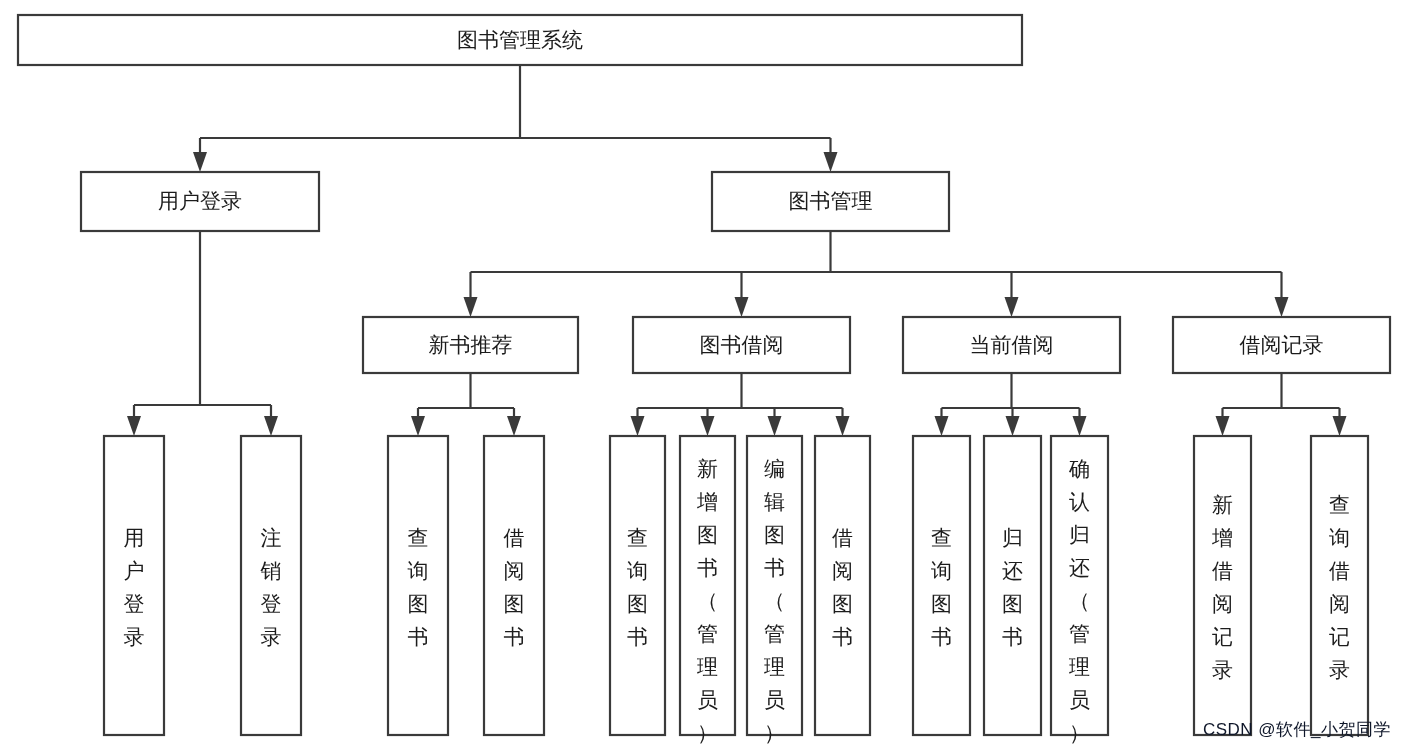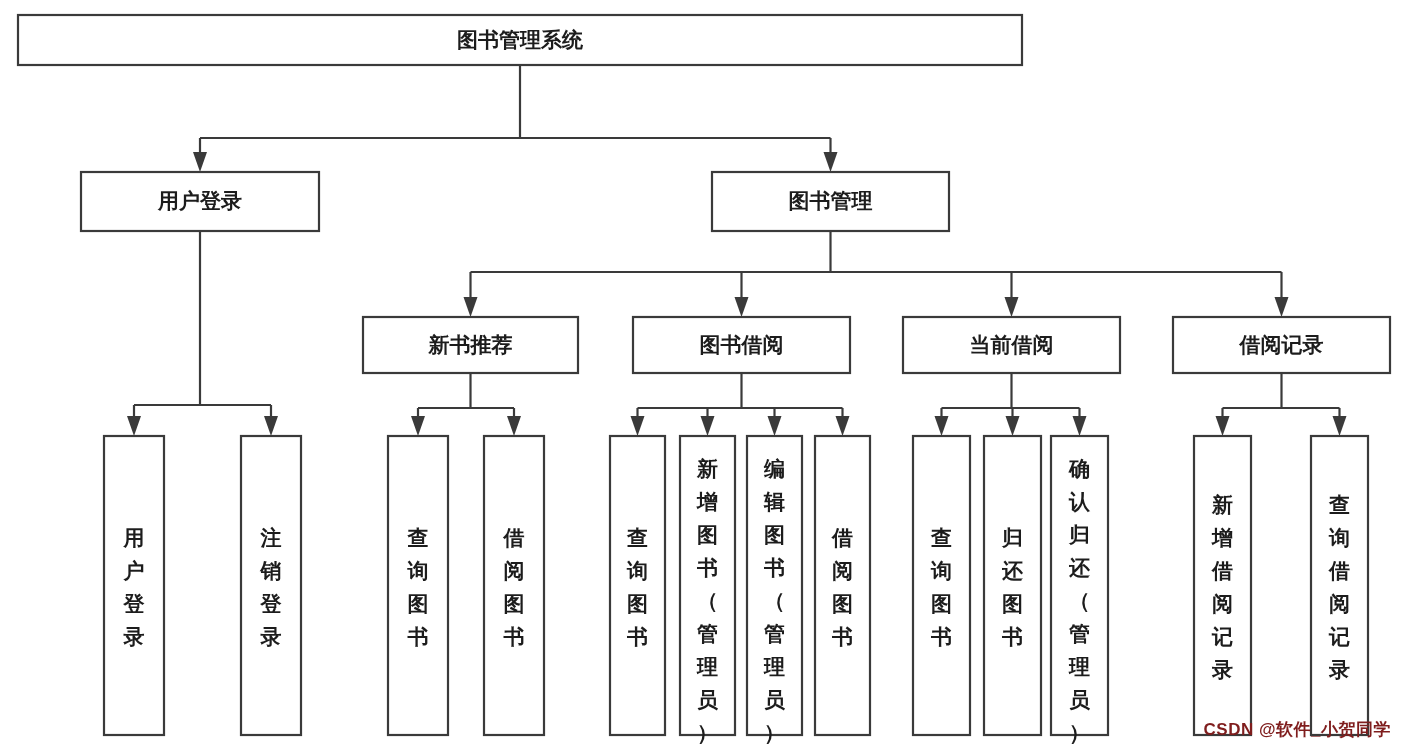--- a/index.html
+++ b/index.html
@@ -12,21 +12,20 @@
     height: 747px;
     font-family: "Liberation Sans", "DejaVu Sans", sans-serif;
     overflow: hidden;
     position: relative;
   }
   #diagram-root {
     position: relative;
     width: 1405px;
     height: 747px;
     background: #ffffff;
-    font-weight: bold;
   }
   svg.diagram {
     position: absolute;
     top: 0;
     left: 0;
     width: 1405px;
     height: 747px;
     display: block;
   }
   .node-box {
@@ -56,21 +55,21 @@
     font-size: 21px;
     fill: #1c1c1c;
     text-anchor: middle;
   }
   .watermark {
     position: absolute;
     right: 14px;
     bottom: 6px;
     font-family: "Liberation Sans", "DejaVu Sans", sans-serif;
     font-size: 17px;
-    color: #7f1d1d;
+    color: #0f172a;
     letter-spacing: 0.5px;
     white-space: nowrap;
     user-select: none;
   }
 </style>
 </head>
 <body>
 
 <div id="diagram-root">
 

